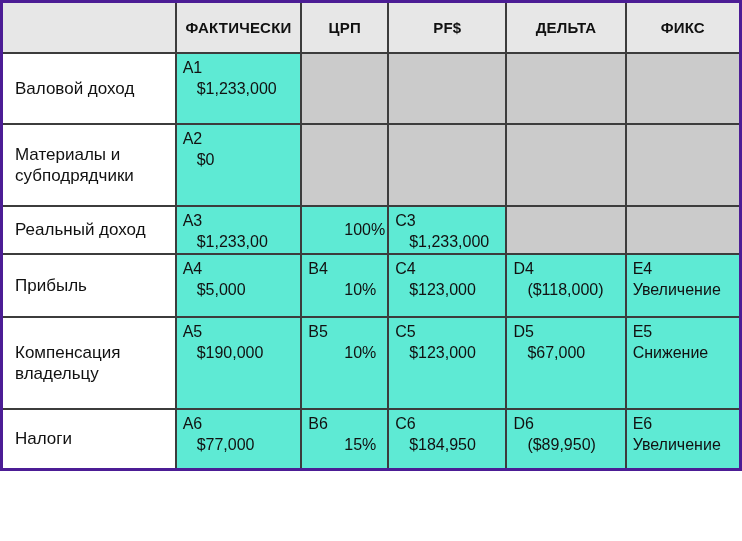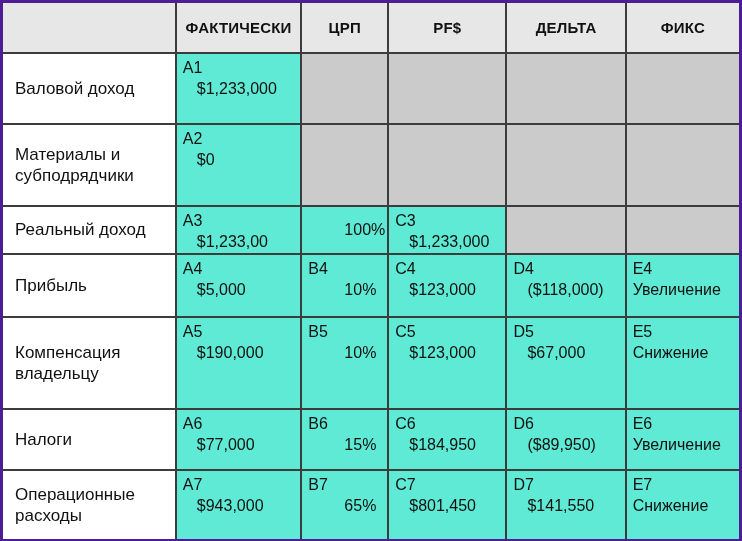--- a/index.html
+++ b/index.html
@@ -193,37 +193,14 @@
         </td>
         <td class="data-cell">
           <div class="code">D6</div>
           <div class="value money">($89,950)</div>
         </td>
         <td class="data-cell">
           <div class="code">E6</div>
           <div class="value word">Увеличение</div>
         </td>
       </tr>
-      <tr>
-        <td class="label-cell">Операционные расходы</td>
-        <td class="data-cell">
-          <div class="code">A7</div>
-          <div class="value money">$943,000</div>
-        </td>
-        <td class="data-cell">
-          <div class="code">B7</div>
-          <div class="value percent">65%</div>
-        </td>
-        <td class="data-cell">
-          <div class="code">C7</div>
-          <div class="value money">$801,450</div>
-        </td>
-        <td class="data-cell">
-          <div class="code">D7</div>
-          <div class="value money">$141,550</div>
-        </td>
-        <td class="data-cell">
-          <div class="code">E7</div>
-          <div class="value word">Снижение</div>
-        </td>
-      </tr>
     </tbody>
 </table>
 
 </body></html>

